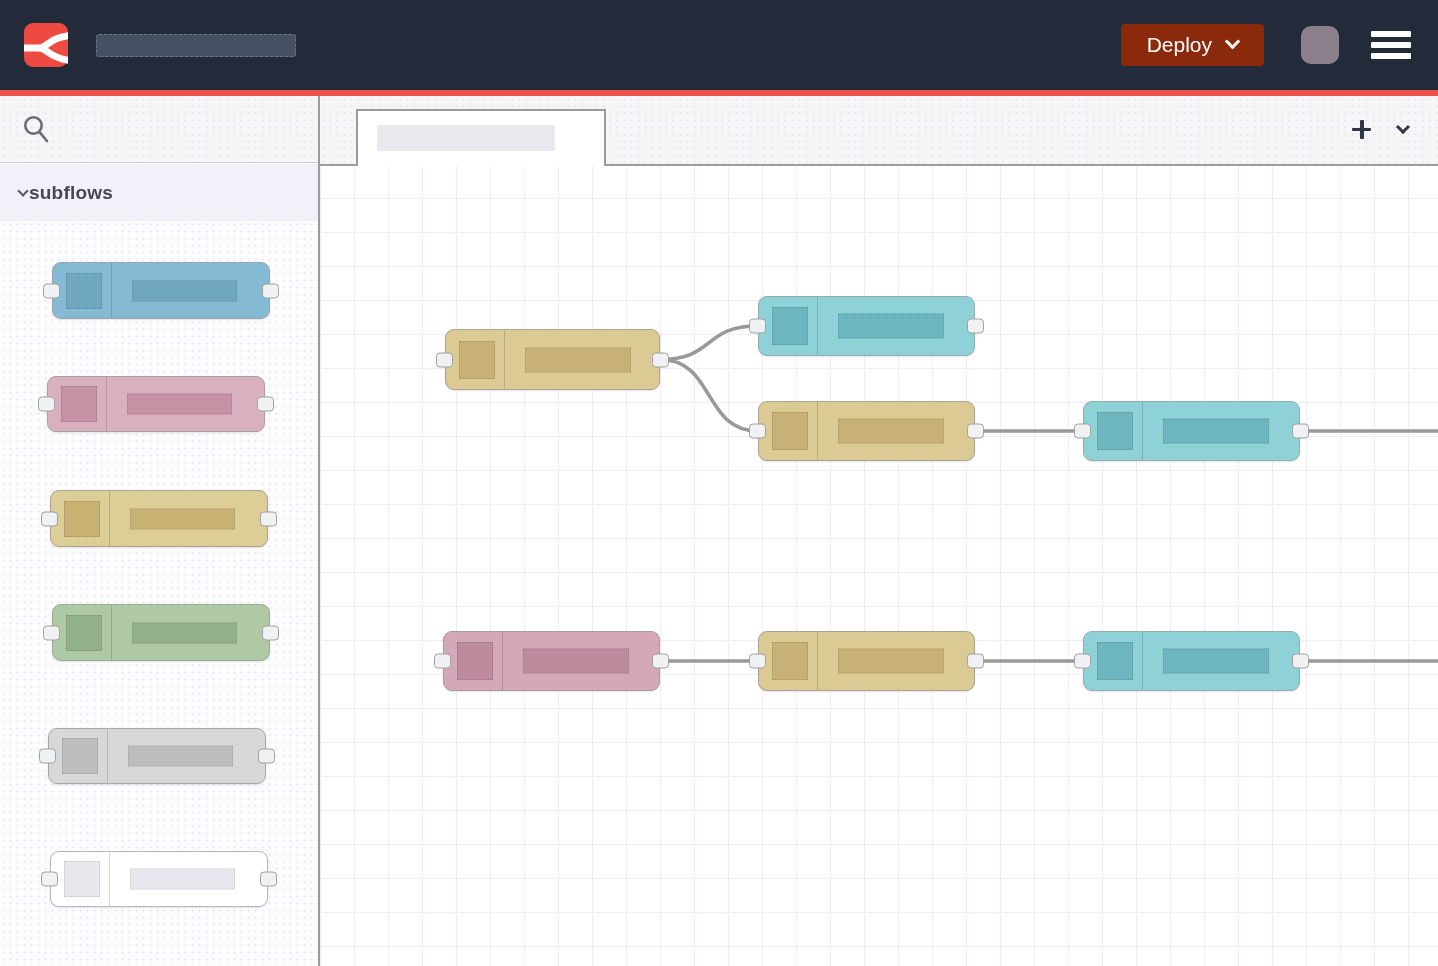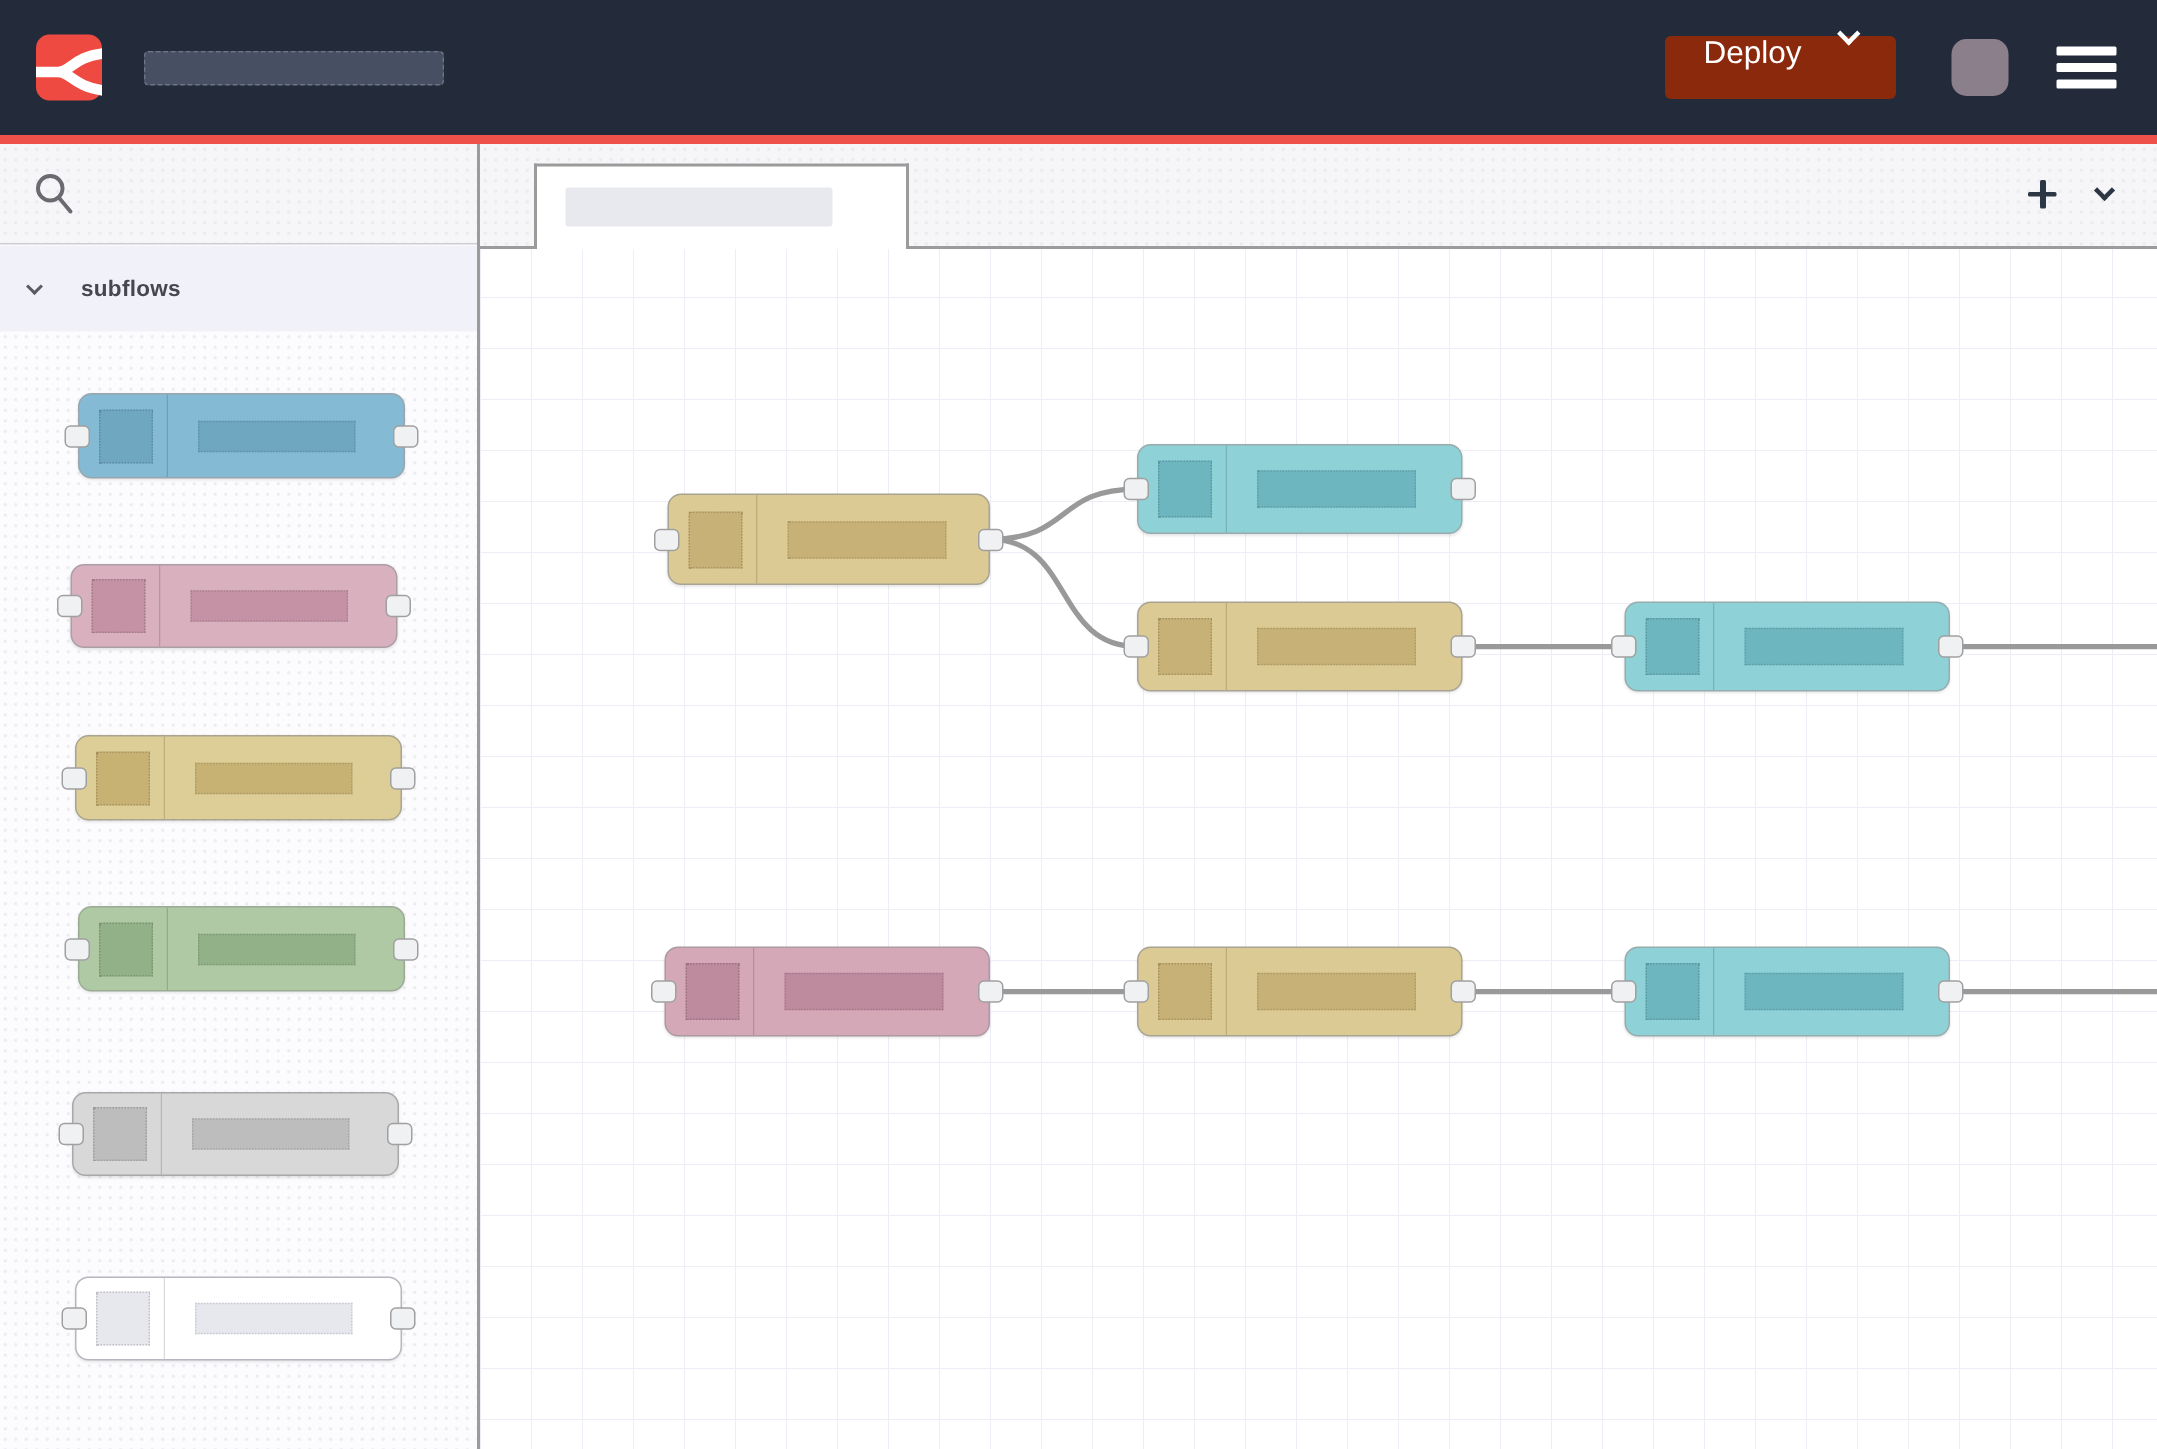--- a/index.html
+++ b/index.html
@@ -9,41 +9,41 @@
 
   
   .topbar{position:absolute;top:0;left:0;right:0;height:96px;background:var(--header-bg);
           border-bottom:6px solid var(--accent-red);display:flex;align-items:center}
   .logo{width:44px;height:44px;margin-left:24px;border-radius:9px;background:var(--logo-red);
         display:flex;align-items:center;justify-content:center;flex:none}
   .title-ph{margin-left:28px;width:200px;height:23px;border-radius:3px;
             background:var(--header-placeholder);border:1px dashed #6d7689}
   .topbar-right{margin-left:auto;display:flex;align-items:center}
   .deploy-btn{height:42px;padding:0 26px;background:var(--deploy-bg);border:none;border-radius:4px;
-              display:flex;align-items:flex-start;gap:26px;color:#fff;cursor:pointer}
+              display:flex;align-items:center;gap:15px;color:#fff;cursor:pointer}
   .deploy-btn .lbl{font-size:21px;font-family:"Liberation Sans",sans-serif}
   .chev{display:inline-block;width:11px;height:11px;border-right:3px solid currentColor;
         border-bottom:3px solid currentColor;transform:rotate(45deg)}
   .deploy-btn .chev{margin-top:-7px}
   .avatar{width:38px;height:38px;border-radius:10px;background:var(--avatar-bg);margin-left:37px;border:none;cursor:pointer}
   .menu-btn{margin-left:32px;margin-right:27px;width:40px;background:none;border:none;display:flex;
             flex-direction:column;gap:5px;cursor:pointer}
   .menu-btn .bar{height:6px;width:40px;background:#fff;border-radius:1px}
 
   
   .sidebar{position:absolute;top:96px;left:0;width:320px;height:870px;
            border-right:2px solid var(--chrome-border);background:#fbfbfd}
   .search-strip{position:absolute;top:0;left:0;right:0;height:67px;display:flex;align-items:center;
                 padding-left:22px;border-bottom:1px solid #cfcfd4;
                 background-color:#f6f6f8;background-image:radial-gradient(#eaeaef 1px,transparent 1.3px);background-size:7px 7px}
   .search-strip svg{color:var(--search-icon)}
   .section-band{position:absolute;top:68px;left:0;right:0;height:57px;background:var(--band-bg);
                 display:flex;align-items:center;padding-left:19px;cursor:pointer}
   .section-band .chev{width:8px;height:8px;border-width:2.5px;color:#5a5a62;margin-top:-4px}
-  .section-band .lbl{margin-left:27px;font-size:15px;font-weight:600;color:var(--band-text);letter-spacing:.2px}
+  .section-band .lbl{margin-left:2px;font-size:19px;font-weight:600;color:var(--band-text);letter-spacing:.2px}
   .palette{position:absolute;top:125px;left:0;right:0;bottom:0;
            background-color:#fcfcfe;background-image:radial-gradient(#ececf1 1px,transparent 1.3px);background-size:7px 7px}
 
   
   .node{position:absolute;border:1px solid #a6a6a6;border-radius:9px;box-shadow:0 1px 2px rgba(0,0,0,.10);cursor:pointer}
   .node .sec{position:absolute;left:0;top:0;bottom:0;width:59px;border-right:1px solid rgba(0,0,0,.15);border-radius:9px 0 0 9px}
   .node .ibox{position:absolute;left:13px;top:50%;transform:translateY(-50%);width:36px;height:36px;border:1px dotted rgba(0,0,0,.16)}
   .fnode .ibox{height:38px}
   .node .lbar{position:absolute;left:79px;top:50%;transform:translateY(-50%);width:105px;height:21px;border:1px dotted rgba(0,0,0,.13)}
   .fnode .lbar{height:25px;width:106px}

